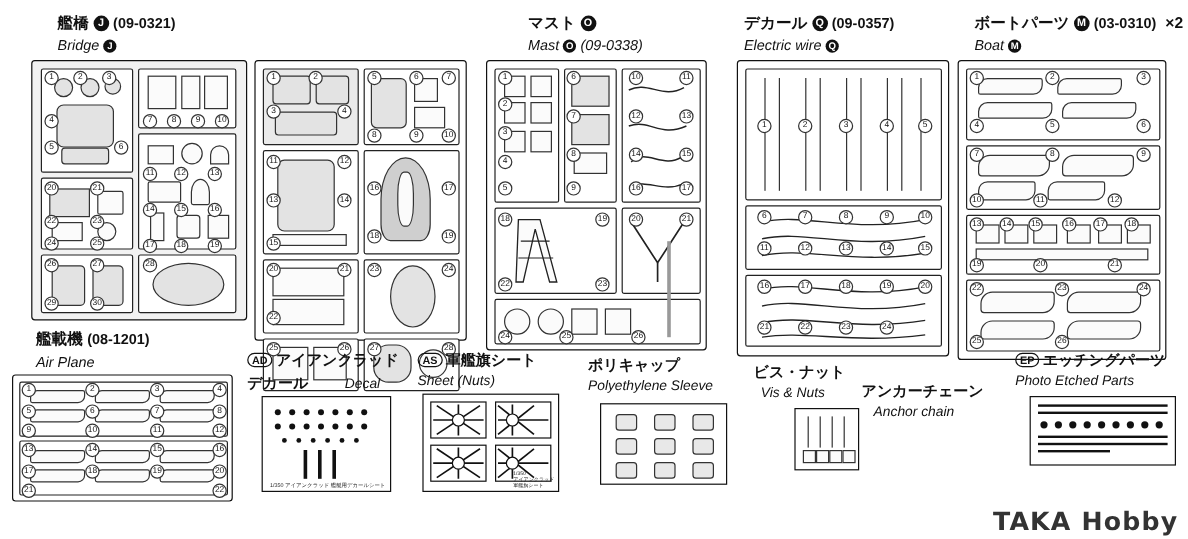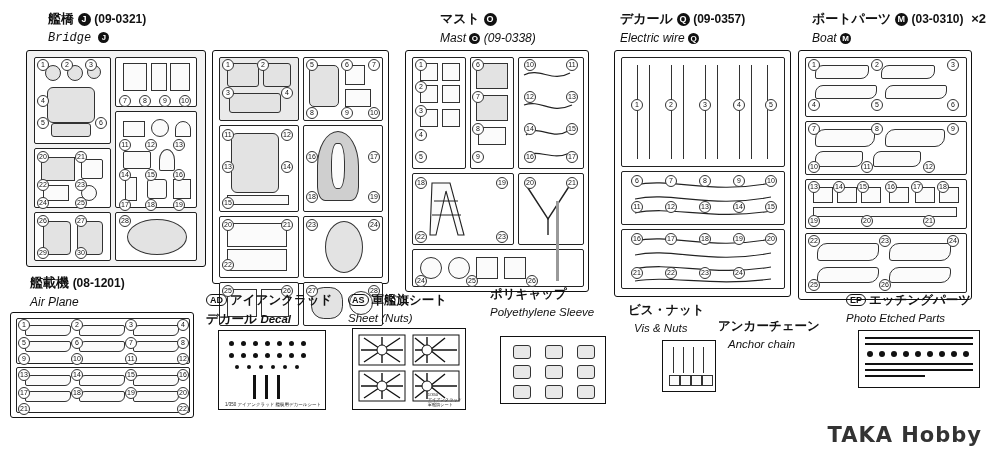--- a/index.html
+++ b/index.html
@@ -74,21 +74,21 @@
 <body>
 
 <div class="sheet">
 
   <div class="hdr" style="left:48px;top:10px;">
     <div class="jp">
       <span>艦橋</span>
       <span class="circ">J</span>
       <span class="code">(09-0321)</span>
     </div>
-    <div class="en" style="margin-top:3px;font-family:Liberation Mono, monospace;">
+    <div class="en" style="margin-top:3px;">
       <span>Bridge</span>
       <span class="circ sm">J</span>
     </div>
   </div>
 
 
   <div class="hdr" style="left:440px;top:10px;">
     <div class="jp">
       <span>マスト</span>
       <span class="circ">O</span>
@@ -488,21 +488,21 @@
     <div class="num" style="left:7px;top:90px;">21</div>
     <div class="num" style="left:166px;top:90px;">22</div>
   </div>
 
   <div class="legend" style="left:206px;top:292px;width:120px;">
     <div class="t1">
       <span class="tag">AD</span><span>アイアンクラッド</span>
     </div>
     <div class="t1" style="margin-top:2px;">
       <span>デカール</span>
-      <span class="t2" style="font-weight:bold;">Decal</span>
+      <span class="t2" style="font-weight:normal;margin-left:27px;">Decal</span>
     </div>
   </div>
   <div class="decal" style="left:218px;top:330px;width:106px;height:78px;">
     <div class="dot" style="left:10px;top:10px;width:5px;height:5px;"></div>
     <div class="dot" style="left:22px;top:10px;width:5px;height:5px;"></div>
     <div class="dot" style="left:34px;top:10px;width:5px;height:5px;"></div>
     <div class="dot" style="left:46px;top:10px;width:5px;height:5px;"></div>
     <div class="dot" style="left:58px;top:10px;width:5px;height:5px;"></div>
     <div class="dot" style="left:70px;top:10px;width:5px;height:5px;"></div>
     <div class="dot" style="left:82px;top:10px;width:5px;height:5px;"></div>
@@ -566,21 +566,21 @@
         <line x1="62" y1="45" x2="92" y2="69"></line>
           <line x1="92" y1="45" x2="62" y2="69"></line>
       </g>
       <circle cx="74" cy="57" r="5" fill="#fff" stroke="#111"></circle>
     </svg>
     <div style="position:absolute;right:3px;bottom:2px;font-size:4.2px;line-height:5px;color:#222;white-space:pre;">1/350
 アイアンクラッド
 軍艦旗シート</div>
   </div>
 
-  <div class="legend" style="left:490px;top:286px;width:130px;">
+  <div class="legend" style="left:490px;top:296px;width:130px;">
     <div class="t1">ポリキャップ</div>
     <div class="t2" style="margin-top:3px;">Polyethylene Sleeve</div>
   </div>
   <div class="decal" style="left:500px;top:336px;width:104px;height:66px;">
     <div class="part" style="left:12px;top:8px;width:16px;height:12px;border-radius:3px;background:#e8e8e8;"></div>
     <div class="part" style="left:44px;top:8px;width:16px;height:12px;border-radius:3px;background:#e8e8e8;"></div>
     <div class="part" style="left:76px;top:8px;width:16px;height:12px;border-radius:3px;background:#e8e8e8;"></div>
     <div class="part" style="left:12px;top:28px;width:16px;height:12px;border-radius:3px;background:#e8e8e8;"></div>
     <div class="part" style="left:44px;top:28px;width:16px;height:12px;border-radius:3px;background:#e8e8e8;"></div>
     <div class="part" style="left:76px;top:28px;width:16px;height:12px;border-radius:3px;background:#e8e8e8;"></div>

